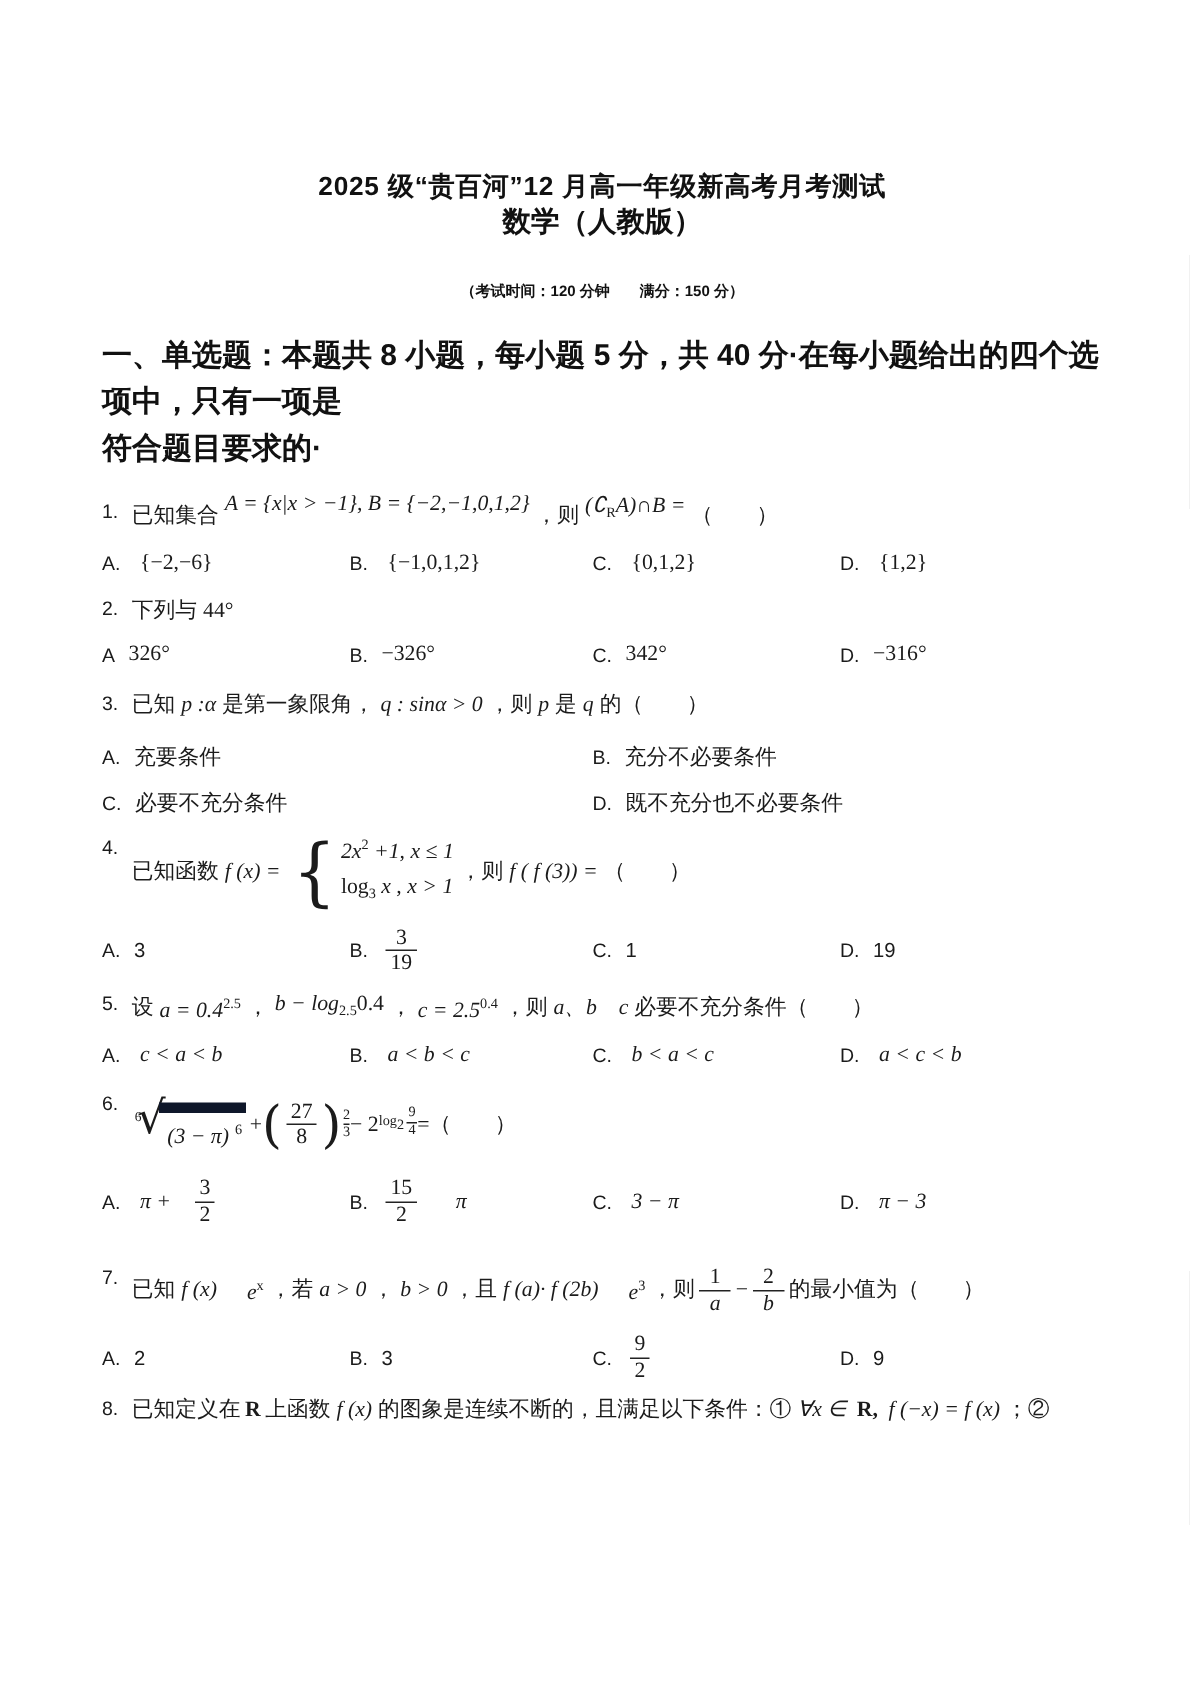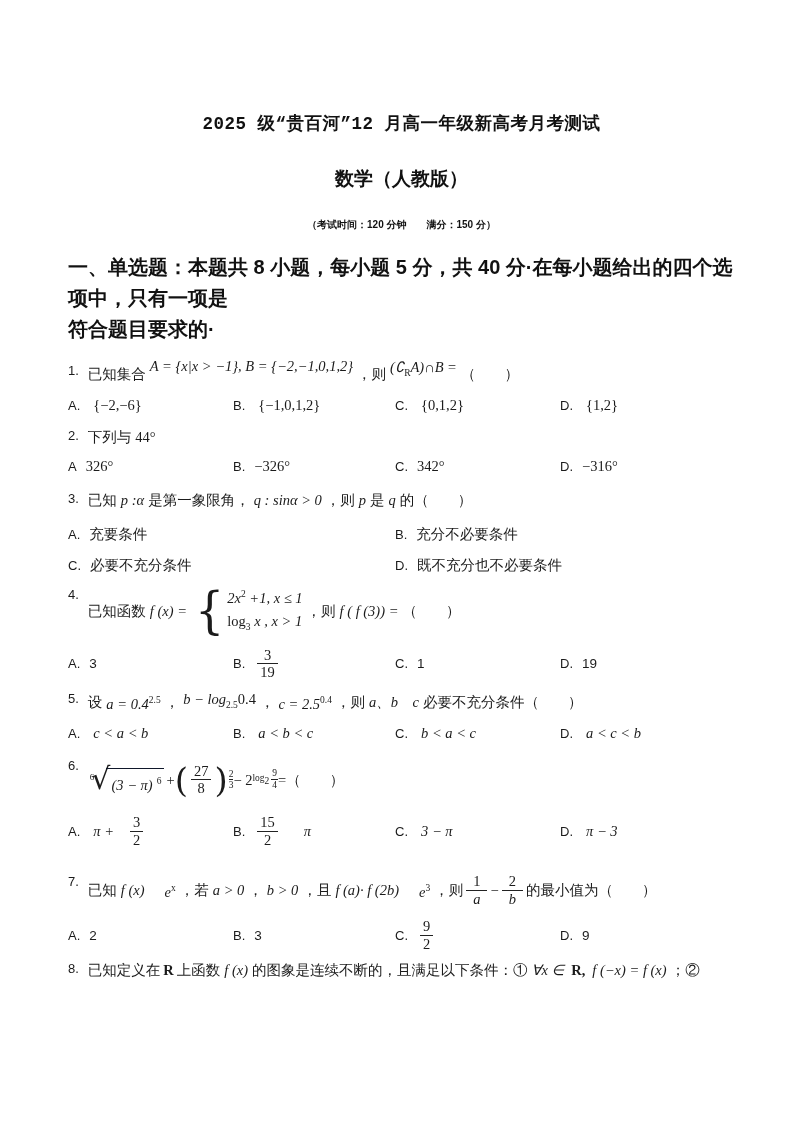--- a/index.html
+++ b/index.html
@@ -10,23 +10,23 @@
     background:#ffffff;
     box-sizing:border-box;
     padding:112px 58px 0 68px;
     font-family:"Liberation Serif","DejaVu Serif",serif;
     font-size:14.5px;
     color:#1b1b1b;
     overflow:hidden;
   }
   .center{text-align:center;}
   .title{
-    font-family:Liberation Mono, monospace;
+    font-family:Liberation Sans, sans-serif;
     font-weight:700;font-size:17.5px;line-height:24px;
-    margin-bottom:30px;letter-spacing:.5px;color:#111;
+    letter-spacing:.5px;color:#111;
   }
   .subject{
     font-family:"Liberation Sans","DejaVu Sans",sans-serif;
     font-weight:700;font-size:19px;line-height:26px;margin-bottom:22px;color:#111;
   }
   .examinfo{
     font-family:"Liberation Sans","DejaVu Sans",sans-serif;
     font-weight:700;font-size:10px;line-height:22px;margin-bottom:16px;color:#111;
   }
   .section{
@@ -78,21 +78,21 @@
   sup.explog{font-size:9.5px;vertical-align:9px;font-style:normal;}
   
   .pw{display:inline-flex;align-items:center;margin:0 4px;}
   .brace{font-size:46px;line-height:46px;font-weight:300;margin-right:3px;transform:scaleY(1.08);font-family:"DejaVu Serif",serif;}
   .rows{display:flex;flex-direction:column;line-height:23px;}
   .row{font-style:italic;}
   
   .rad{display:inline-flex;align-items:flex-start;margin:0 2px;}
   .ridx{font-size:9px;margin:1px -3px 0 0;}
   .rsgn{font-size:30px;line-height:30px;font-weight:300;font-family:"DejaVu Serif",serif;}
-  .rbody{border-top:1px solid #0f172a;margin-left:-4px;margin-top:4px;padding:2px 3px 0 1px;line-height:21px;}
+  .rbody{border-top:7px solid #0f172a;margin-left:-4px;margin-top:4px;padding:2px 3px 0 1px;line-height:21px;}
   
   .bp{font-size:34px;line-height:34px;font-weight:300;font-family:"DejaVu Serif",serif;}
   .rbold{font-weight:700;margin:0 3px;}
   .q6line{min-height:52px;}
   .q4line{min-height:52px;}
   .q7line{min-height:40px;}
   .mb12{margin-bottom:12px;}
   .mb8{margin-bottom:8px;}
   .mb6{margin-bottom:6px;}
   .mb22{margin-bottom:22px;}

